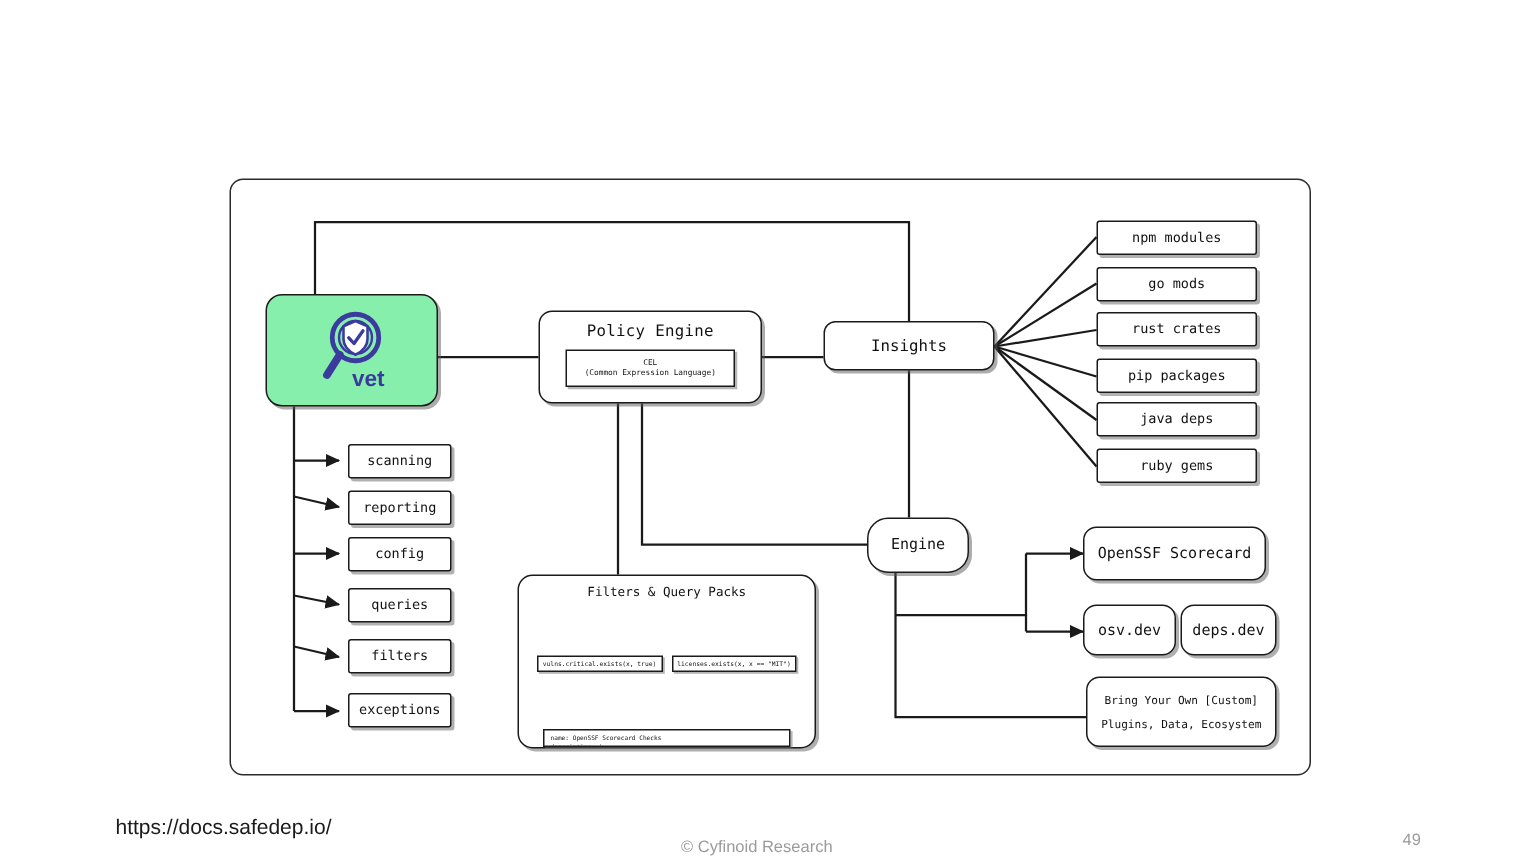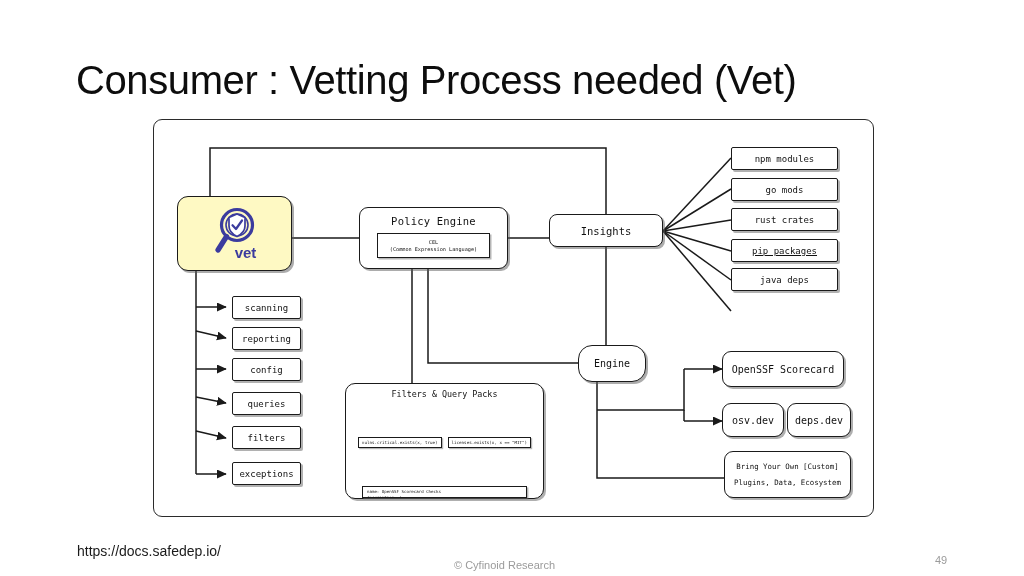--- a/index.html
+++ b/index.html
@@ -27,21 +27,21 @@
     background: #fff;
   }
 
   
   .wires { position: absolute; left: 0; top: 0; width: 1024px; height: 576px; pointer-events: none; }
 
   
   .vet-box {
     position: absolute; left: 177px; top: 196px;
     width: 115px; height: 75px;
-    background: #fef9c3; border: 1.8px solid #1a1a1a; border-radius: 11px;
+    background: #86efac; border: 1.8px solid #1a1a1a; border-radius: 11px;
     display: flex; align-items: center; justify-content: center;
     box-shadow: 2px 2px 0 rgba(90,90,90,0.5);
   }
   .vet-inner { display: flex; flex-direction: column; align-items: center; justify-content: center; }
 
   
   .policy-box {
     position: absolute; left: 359px; top: 207px;
     width: 149px; height: 62px;
     border: 1.8px solid #1a1a1a; border-radius: 9px; background: #fff;
@@ -167,21 +167,20 @@
   .footer-page {
     position: absolute; left: 935px; top: 554px;
     font-size: 11px; color: #9b9b9b; font-family: "Liberation Sans", sans-serif;
   }
 </style>
 </head>
 <body>
 
 <div id="slide">
 
-  <div class="slide-title">Consumer : Vetting Process needed (Vet)</div>
 
   <div class="diagram-frame"></div>
 
   <svg class="wires" viewBox="0 0 1024 576">
     <defs>
       <marker id="arw" markerWidth="7" markerHeight="7" refX="6" refY="3" orient="auto">
         <path d="M0,0 L6.5,3 L0,6 z" fill="#1a1a1a"></path>
       </marker>
     </defs>
     <g stroke="#1a1a1a" stroke-width="1.5" fill="none">
@@ -258,22 +257,23 @@
   <div class="cmd-box" style="top:296px;">scanning</div>
   <div class="cmd-box" style="top:327px;">reporting</div>
   <div class="cmd-box" style="top:358px;">config</div>
   <div class="cmd-box" style="top:392px;">queries</div>
   <div class="cmd-box" style="top:426px;">filters</div>
   <div class="cmd-box" style="top:462px;">exceptions</div>
 
   <div class="eco-box" style="top:147px;">npm modules</div>
   <div class="eco-box" style="top:178px;">go mods</div>
   <div class="eco-box" style="top:208px;">rust crates</div>
-  <div class="eco-box" style="top:239px;text-decoration:underline;">pip packages</div>
+  <div class="eco-box" style="top:239px;">pip packages</div>
   <div class="eco-box" style="top:268px;">java deps</div>
+  <div class="eco-box" style="top:299px;">ruby gems</div>
 
   <div class="src-box" style="left:722px;top:351px;width:122px;height:36px;">OpenSSF Scorecard</div>
   <div class="src-box" style="left:722px;top:403px;width:62px;height:34px;">osv.dev</div>
   <div class="src-box" style="left:787px;top:403px;width:64px;height:34px;text-align:center;">deps.dev</div>
 
   <div class="byo-box">
     <div>Bring Your Own [Custom]</div>
     <div>Plugins, Data, Ecosystem</div>
   </div>
 

